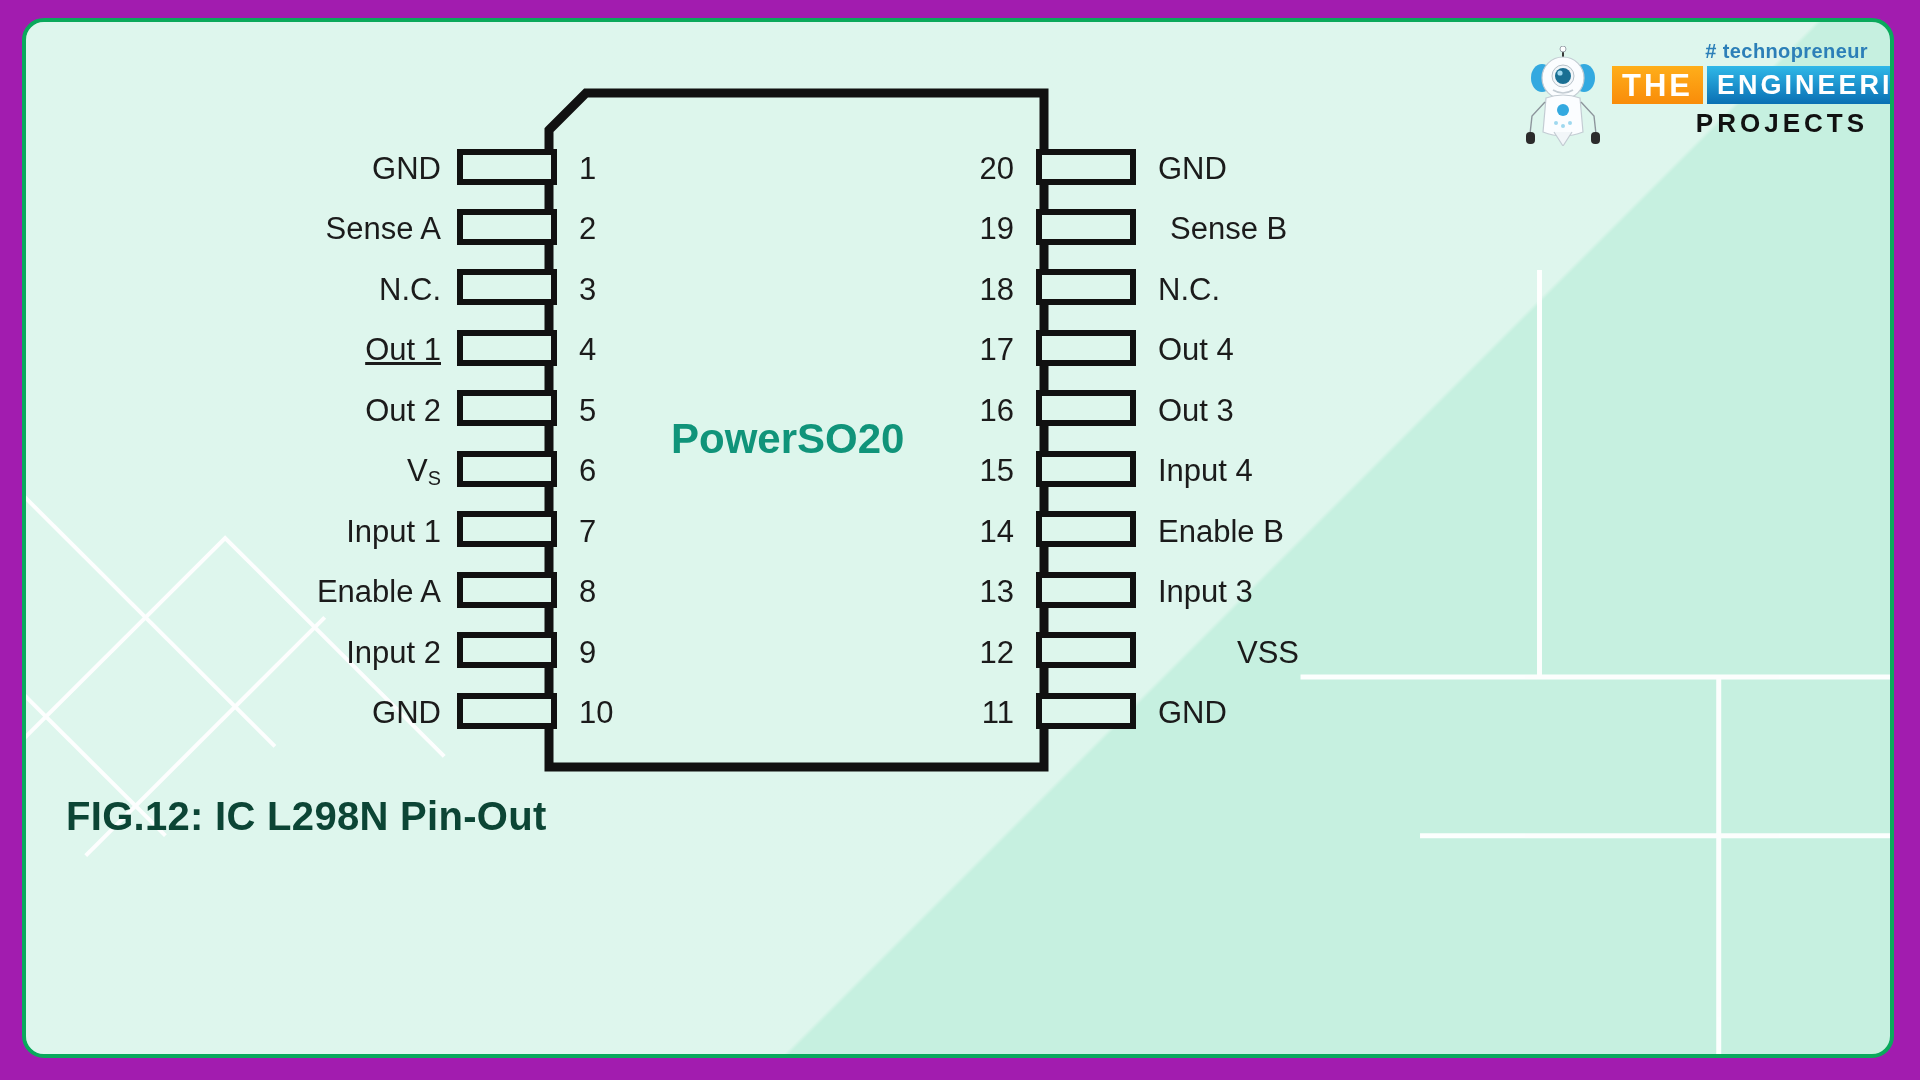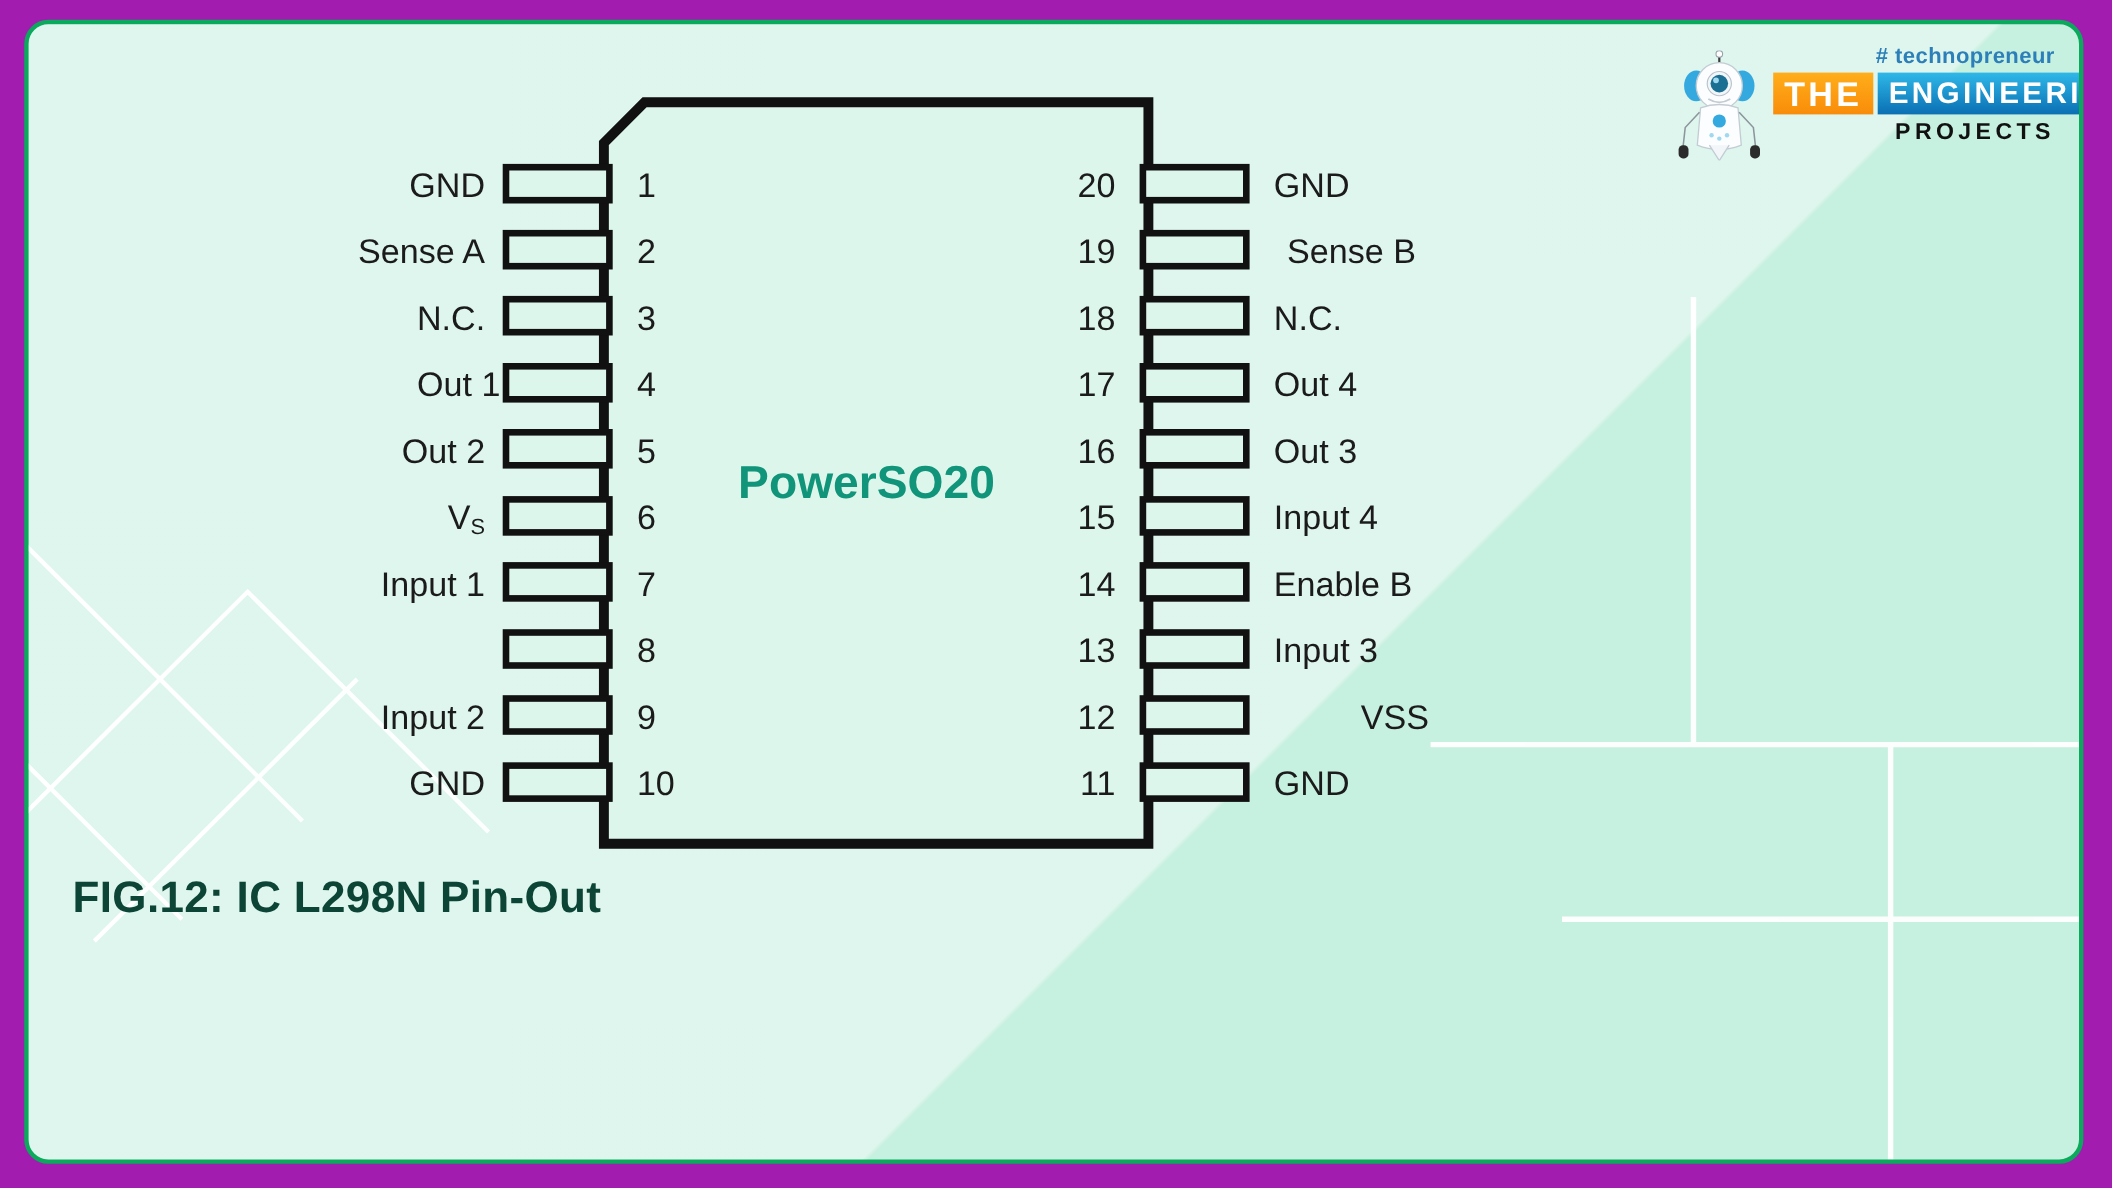--- a/index.html
+++ b/index.html
@@ -103,21 +103,21 @@
     padding: 0 10px;
     margin-left: 4px;
     display: flex;
     align-items: center;
     line-height: 1;
   }
   .logo .projects {
     position: absolute;
     right: 2px;
     top: 68px;
-    font-size: 21px;
+    font-size: 26px;
     font-weight: 700;
     letter-spacing: 4px;
     color: #111111;
     white-space: nowrap;
   }
   .logo .bot {
     position: absolute;
     left: 0px;
     top: 6px;
     width: 86px;
@@ -293,24 +293,25 @@
       <div class="pin-num inright" style="left:900px; width:88px; top:373px;">16</div>
       <div class="pin-num inright" style="left:900px; width:88px; top:433px;">15</div>
       <div class="pin-num inright" style="left:900px; width:88px; top:494px;">14</div>
       <div class="pin-num inright" style="left:900px; width:88px; top:554px;">13</div>
       <div class="pin-num inright" style="left:900px; width:88px; top:615px;">12</div>
       <div class="pin-num inright" style="left:900px; width:88px; top:675px;">11</div>
 
       <div class="pin-label left" style="left:120px; width:295px; top:131px;">GND</div>
       <div class="pin-label left" style="left:120px; width:295px; top:191px;">Sense A</div>
       <div class="pin-label left" style="left:120px; width:295px; top:252px;">N.C.</div>
-      <div class="pin-label left" style="left:134px; width:295px; top:312px;">Out 1</div>
+      <div class="pin-label left" style="left:120px; width:295px; top:312px;text-decoration:underline;">Out 1</div>
       <div class="pin-label left" style="left:120px; width:295px; top:373px;">Out 2</div>
       <div class="pin-label left" style="left:120px; width:295px; top:433px;"><span>V</span><sub>S</sub></div>
       <div class="pin-label left" style="left:120px; width:295px; top:494px;">Input 1</div>
+      <div class="pin-label left" style="left:120px; width:295px; top:554px;">Enable A</div>
       <div class="pin-label left" style="left:120px; width:295px; top:615px;">Input 2</div>
       <div class="pin-label left" style="left:120px; width:295px; top:675px;">GND</div>
 
       <div class="pin-label right" style="left:1132px; top:131px;">GND</div>
       <div class="pin-label right" style="left:1132px; top:191px;margin-left:12px;">Sense B</div>
       <div class="pin-label right" style="left:1132px; top:252px;">N.C.</div>
       <div class="pin-label right" style="left:1132px; top:312px;">Out 4</div>
       <div class="pin-label right" style="left:1132px; top:373px;">Out 3</div>
       <div class="pin-label right" style="left:1132px; top:433px;">Input 4</div>
       <div class="pin-label right" style="left:1132px; top:494px;">Enable B</div>

